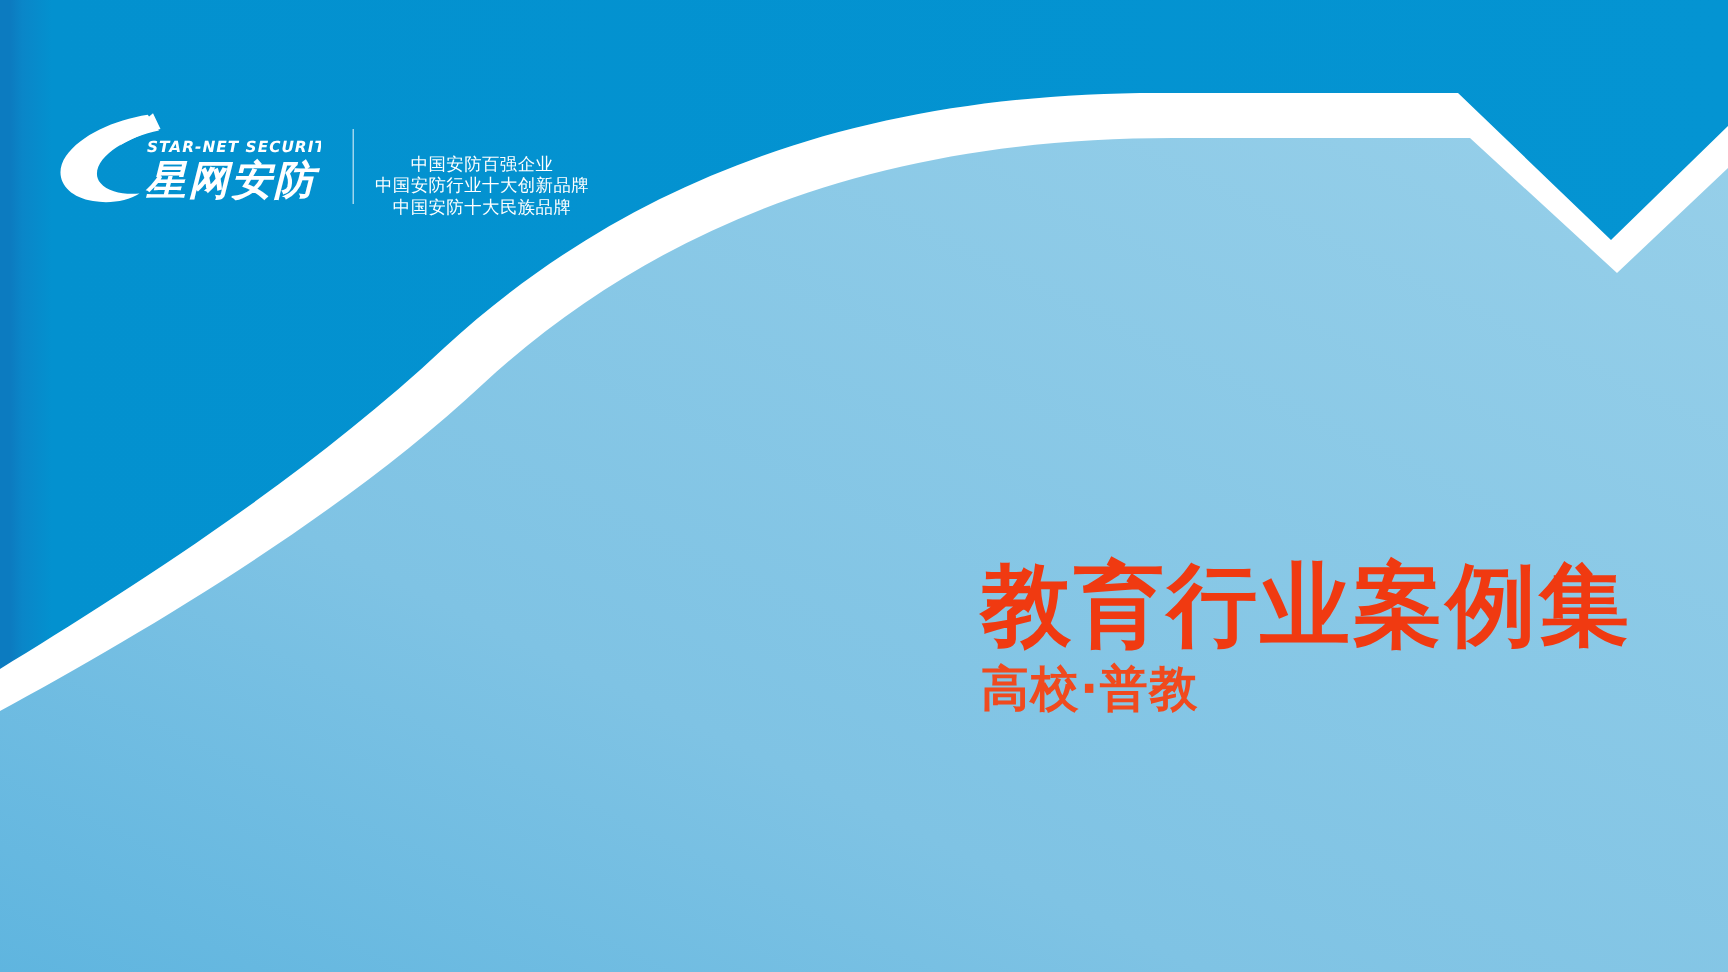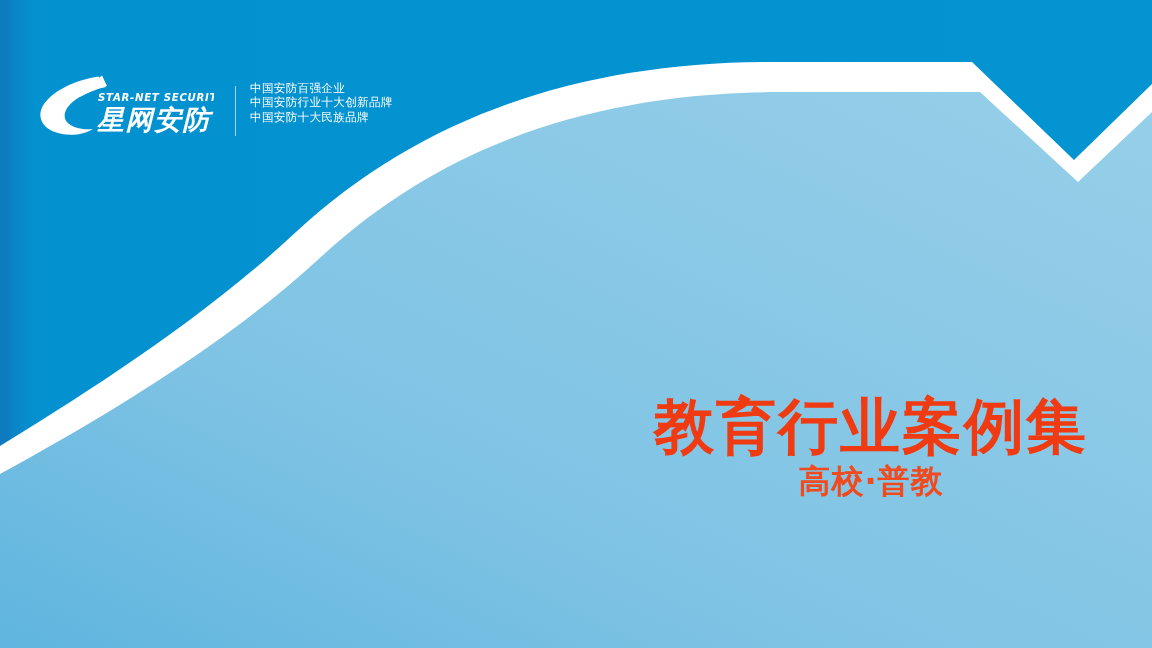--- a/index.html
+++ b/index.html
@@ -38,38 +38,39 @@
   #brand-divider{
     width:1px;
     height:50px;
     background:rgba(255,255,255,0.62);
     margin-left:21px;
     margin-top:12px;
     flex:0 0 auto;
   }
   #brand-taglines{
     margin-left:14px;
-    margin-top:7px;
+    margin-top:28px;
     display:flex; flex-direction:column;
     justify-content:flex-start;
+    align-items:center;
   }
   .tagline{
     color:#ffffff;
     font-size:11.6px;
     line-height:14.3px;
     letter-spacing:0.3px;
     white-space:nowrap;
     font-weight:400;
   }
 
   
   #title-block{
     position:absolute;
-    right:64px; top:395px;
-    text-align:center;
+    right:64px; top:373px;
+    text-align:left;
     z-index:5;
   }
   #main-title{
     font-size:60px;
     line-height:62px;
     font-weight:bold;
     color:#F03A11;
     letter-spacing:2px;
     white-space:nowrap;
   }

